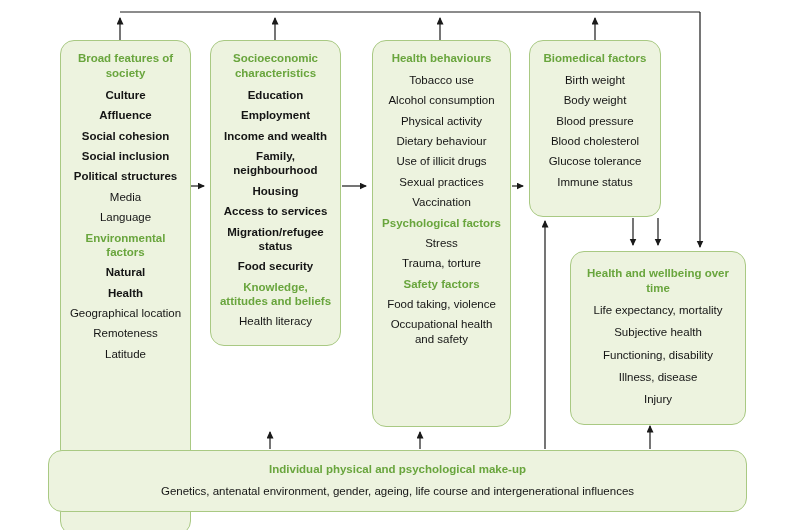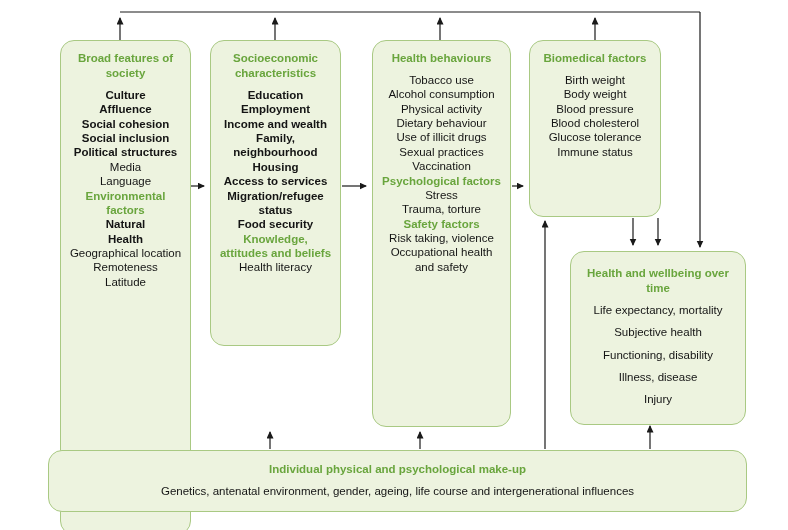--- a/index.html
+++ b/index.html
@@ -31,21 +31,21 @@
     color:var(--text);
     z-index:1;
   }
   .box-title{
     margin:0 0 7px 0;
     font-size:11.5px;
     font-weight:bold;
     color:var(--heading-green);
     line-height:1.3;
   }
-  .box-items{display:flex;flex-direction:column;}
+  .box-items{display:flex;flex-direction:column;gap:6px;}
   .item{font-size:11.5px;line-height:1.25;}
   .item.bold{font-weight:bold;}
   .item.subheading{font-weight:bold;color:var(--heading-green);}
   .box1{left:60px;top:40px;width:131px;height:495px;}
   .box2{left:210px;top:40px;width:131px;height:306px;}
   .box3{left:372px;top:40px;width:139px;height:387px;}
   .box4{left:529px;top:40px;width:132px;height:177px;}
   .box5{left:570px;top:251px;width:176px;height:174px;padding-top:14px;}
   .box5 .box-items{gap:8px;}
   .box6{left:48px;top:450px;width:699px;height:62px;padding-top:11px;}
@@ -125,21 +125,21 @@
         <div class="item regular">Alcohol consumption</div>
         <div class="item regular">Physical activity</div>
         <div class="item regular">Dietary behaviour</div>
         <div class="item regular">Use of illicit drugs</div>
         <div class="item regular">Sexual practices</div>
         <div class="item regular">Vaccination</div>
         <div class="item subheading">Psychological factors</div>
         <div class="item regular">Stress</div>
         <div class="item regular">Trauma, torture</div>
         <div class="item subheading">Safety factors</div>
-        <div class="item regular">Risk taking, violence</div>
+        <div class="item regular">Food taking, violence</div>
         <div class="item regular">Occupational health and safety</div>
       </div>
   </section>
 
   <section class="box box4">
     <h3 class="box-title">Biomedical factors</h3>
     <div class="box-items">
         <div class="item regular">Birth weight</div>
         <div class="item regular">Body weight</div>
         <div class="item regular">Blood pressure</div>

